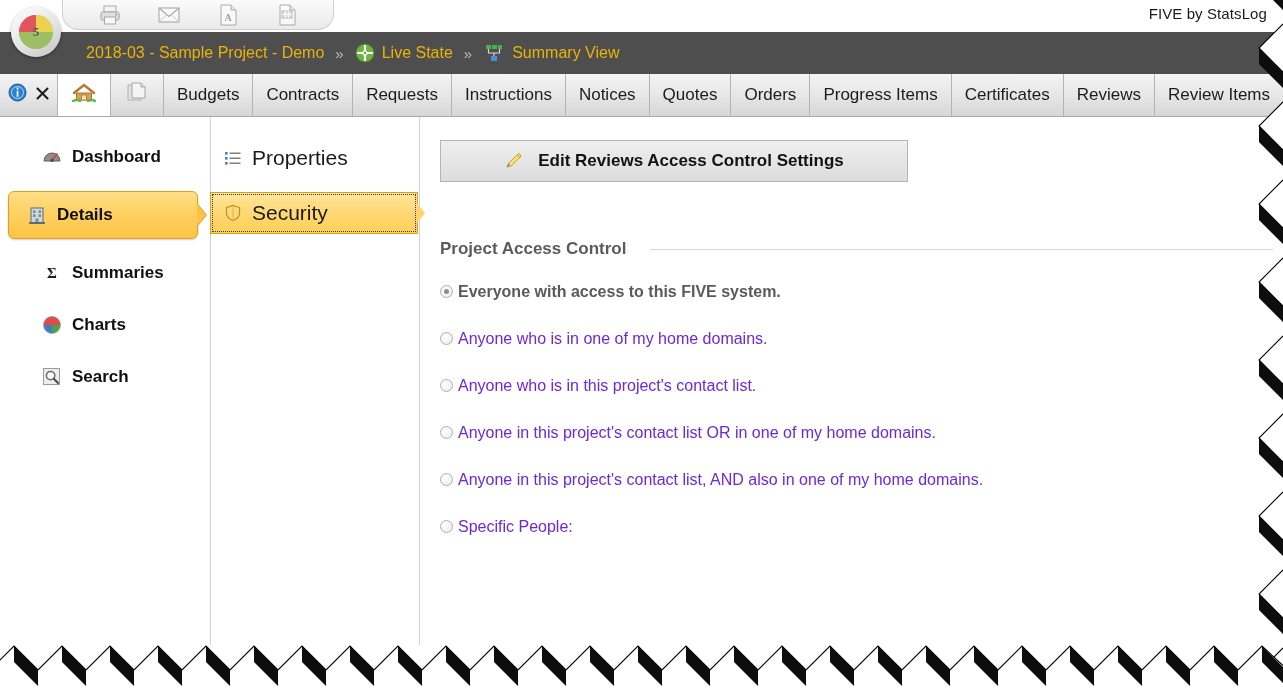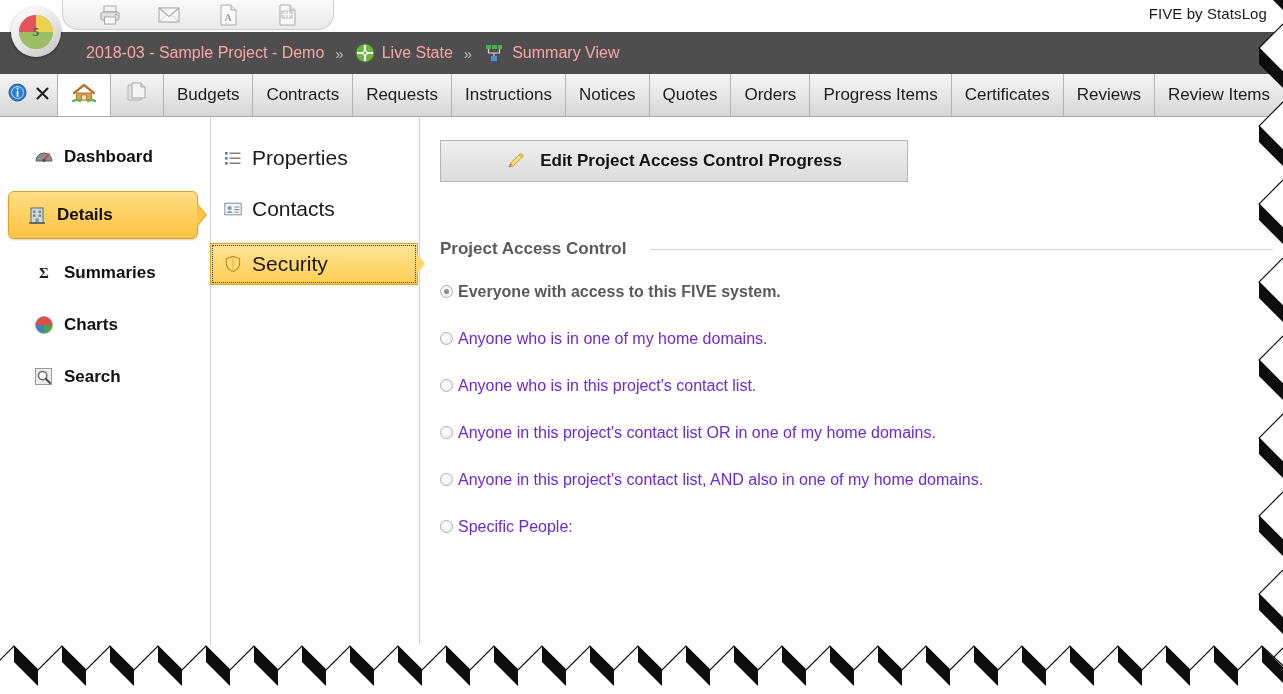--- a/index.html
+++ b/index.html
@@ -95,21 +95,21 @@
     left: 0; top: 32px;
     width: 1283px; height: 42px;
     background: #4e4e4e;
     display: flex;
     align-items: center;
     padding-left: 86px;
     color: #ffffff;
   }
   .bc-text {
     font-size: 16px;
-    color: #fca5a5;
+    color: #eab308;
     white-space: nowrap;
   }
   .bc-sep {
     font-size: 15px;
     color: #bdbdbd;
     margin: 0 11px;
   }
   .bc-ico { display:inline-flex; align-items:center; margin-right:7px; vertical-align:middle;}
 
   
@@ -164,21 +164,21 @@
   
   .nav1 {
     position: absolute; left: 0; top: 0;
     width: 210px; height: 528px;
     padding-top: 22px;
   }
   .nav1-item {
     display: flex;
     align-items: center;
     height: 36px;
-    margin: 0 0 16px 8px;
+    margin: 0 0 16px 16px;
     padding-left: 26px;
     font-size: 17px;
     font-weight: bold;
     color: #101010;
     gap: 10px;
     cursor: default;
     position: relative;
   }
   .nav1-item.active {
     margin: 0 12px 16px 8px;
@@ -522,31 +522,20 @@
           <svg width="18" height="18" viewBox="0 0 18 18">
             <rect x="1" y="3" width="2.6" height="2.6" fill="#4a7fbf"></rect>
             <rect x="1" y="8" width="2.6" height="2.6" fill="#4a7fbf"></rect>
             <rect x="1" y="13" width="2.6" height="2.6" fill="#4a7fbf"></rect>
             <path d="M5.5 4.3 h11 M5.5 9.3 h11 M5.5 14.3 h11" stroke="#808080" stroke-width="1.5"></path>
           </svg>
         </span>
         <span>Properties</span>
       </div>
 
-      <div class="nav2-item">
-        <span class="ico">
-          <svg width="18" height="18" viewBox="0 0 18 18">
-            <rect x="0.8" y="3.2" width="16.4" height="11.6" fill="#f4f4f4" stroke="#8e8e8e" stroke-width="1"></rect>
-            <circle cx="5.6" cy="8" r="2.1" fill="#6d9fd0"></circle>
-            <path d="M2.6 13 a3.2 3.2 0 0 1 6 0 z" fill="#6d9fd0"></path>
-            <path d="M10.5 7 h5 M10.5 9.6 h5 M10.5 12.2 h4" stroke="#909090" stroke-width="1.1"></path>
-          </svg>
-        </span>
-        <span>Contacts</span>
-      </div>
 
       <div class="nav2-item active">
         <span class="ico">
           <svg width="18" height="18" viewBox="0 0 18 18">
             <path d="M9 1.4 L15.6 3.6 v5.2 c0 4-3 6.4-6.6 7.8 C5.4 15.2 2.4 12.8 2.4 8.8 V3.6 Z" fill="#ffd978" stroke="#b88a1e" stroke-width="1.1"></path>
             <path d="M9 3.4 v11.6" stroke="#d9ae48" stroke-width="0.9"></path>
           </svg>
         </span>
         <span>Security</span>
       </div>
@@ -555,21 +544,21 @@
     <div class="content">
 
       <div class="edit-btn">
         <span class="ico">
           <svg width="20" height="18" viewBox="0 0 20 18">
             <path d="M3 15 L4.6 11.2 L13.6 2.4 a1.8 1.8 0 0 1 2.6 2.6 L7.4 13.8 Z" fill="#ffdd7a" stroke="#c59a23" stroke-width="1"></path>
             <path d="M13.4 3.1 L15.9 5.6" stroke="#c59a23" stroke-width="1"></path>
             <path d="M3 15 L4.6 11.2 L6.2 12.8 Z" fill="#8a8a8a"></path>
           </svg>
         </span>
-        <span>Edit Project Access Control Progress</span>
+        <span>Edit Reviews Access Control Settings</span>
       </div>
 
       <div class="section-head">
         <span class="section-title">Project Access Control</span>
         <span class="section-rule"></span>
       </div>
 
       <div class="opt-list">
 
         <label class="opt sel">

